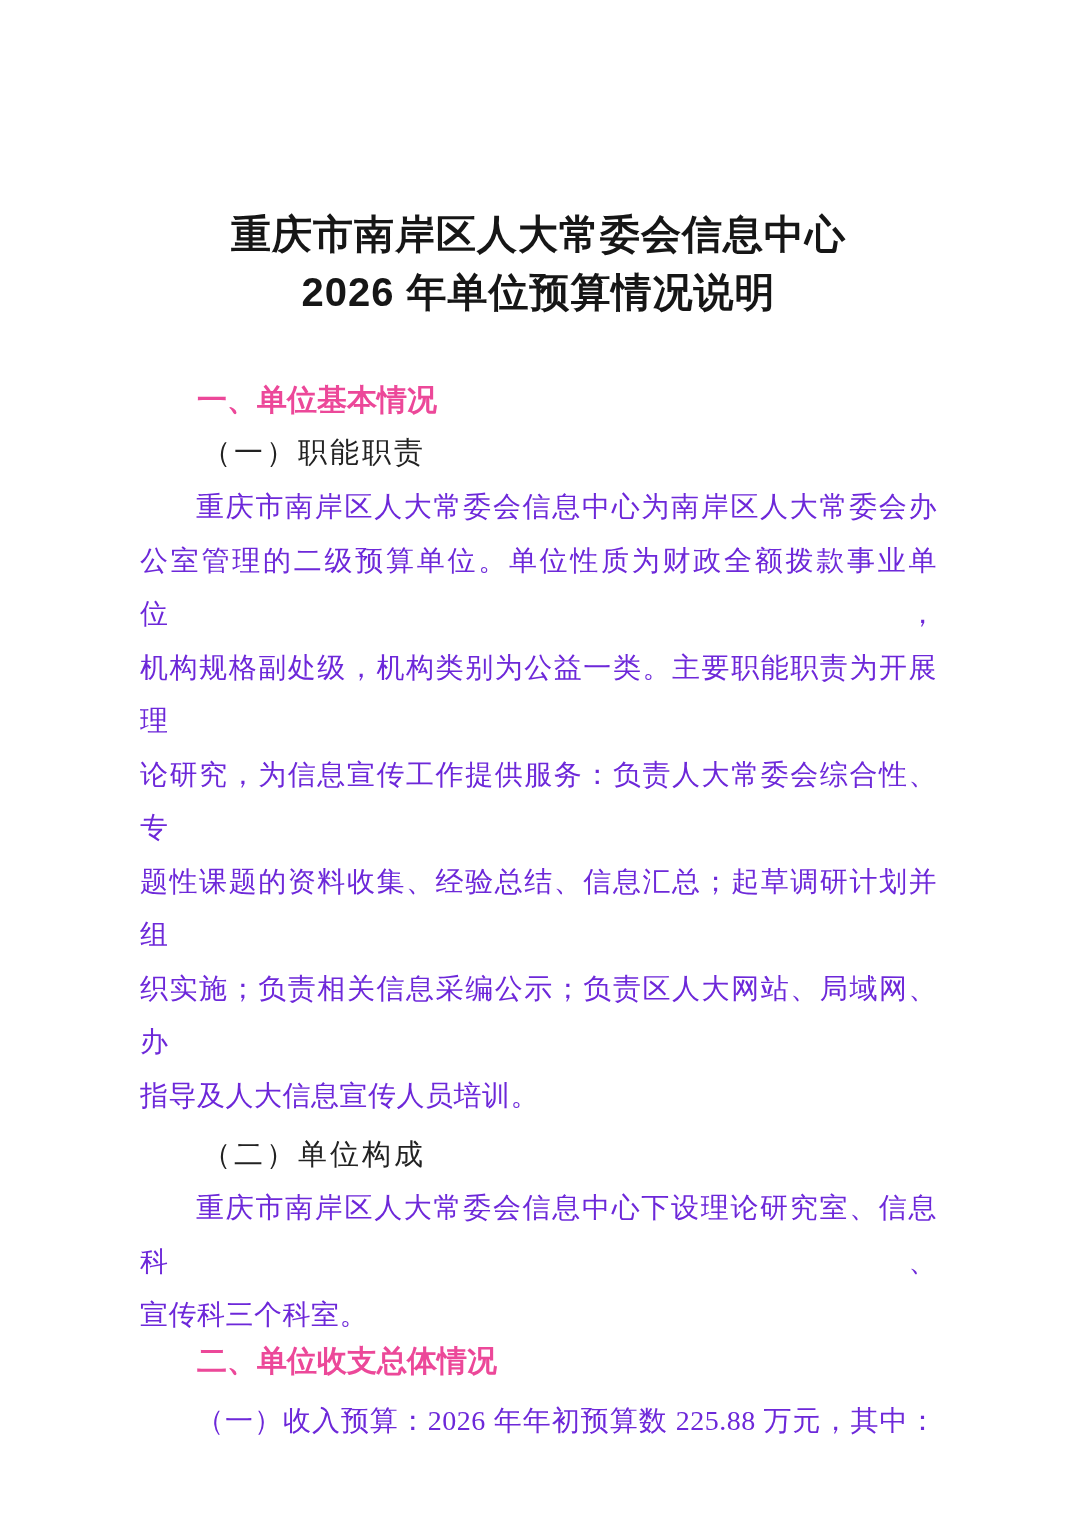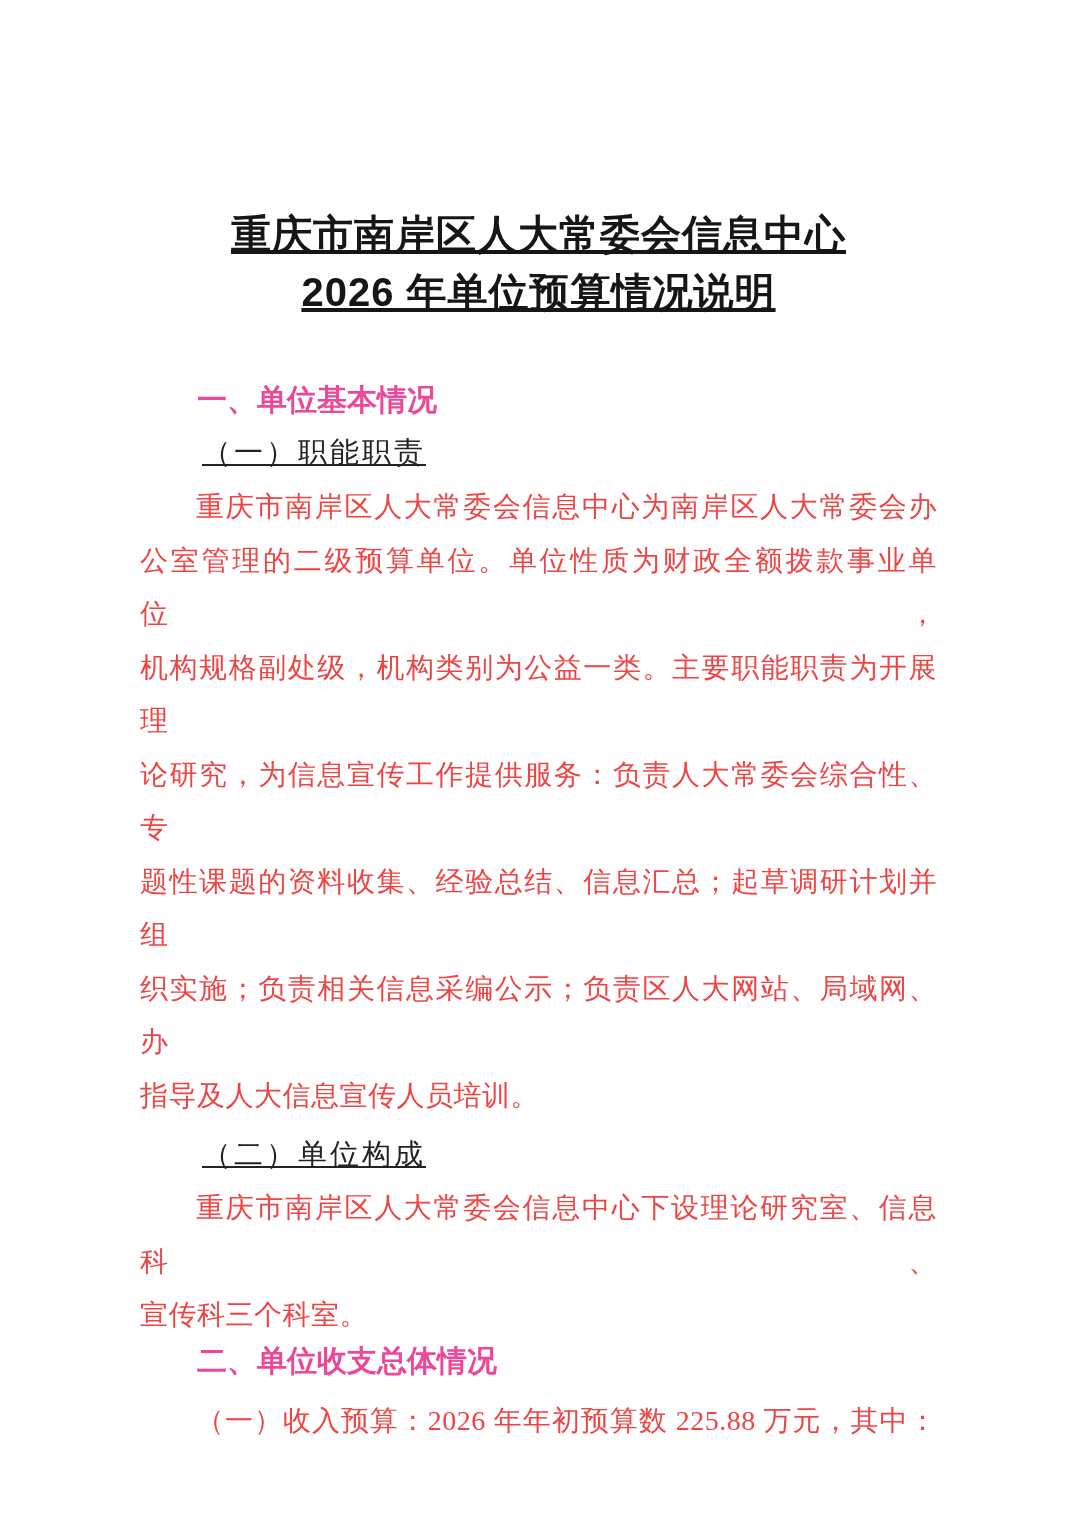--- a/index.html
+++ b/index.html
@@ -25,21 +25,20 @@
   
   .doc-title {
     margin: 205px 0 0 0;
     text-align: center;
     font-family: "Liberation Sans", "DejaVu Sans", sans-serif;
     font-weight: 700;
     font-size: 40px;
     line-height: 58px;
     letter-spacing: 1px;
     color: #161616;
-    text-decoration: underline;
   }
   .title-line { display: block; }
   
   .sec-heading {
     font-family: "Liberation Sans", "DejaVu Sans", sans-serif;
     font-weight: 700;
     font-size: 30px;
     line-height: 53px;
     text-indent: 57px;
     color: #ec4899;
@@ -48,34 +47,33 @@
   .sec-heading.second { margin-top: -5px; font-family: Liberation Mono, monospace; }
   
   .sub-heading {
     font-family: "Liberation Serif", "DejaVu Serif", serif;
     font-weight: 400;
     font-size: 29px;
     line-height: 53px;
     text-indent: 62px;
     letter-spacing: 3px;
     color: #222222;
-    text-decoration: underline;
   }
   .sub-heading.gap { margin-top: 6px; }
   
   .para { margin: 0; }
   .para.p1 { margin-top: 1px; }
   .para.p3 { margin-top: 4px; }
   .bline {
     font-size: 28px;
     line-height: 53.5px;
     text-align: justify;
     text-align-last: justify;
     letter-spacing: 0.5px;
-    color: #ef4444;
+    color: #6d28d9;
   }
   .bline.indent { text-indent: 56px; }
   .bline.lastline {
     text-align: right;
     text-align-last: left;
   }
 </style>
 </head>
 <body>
 

